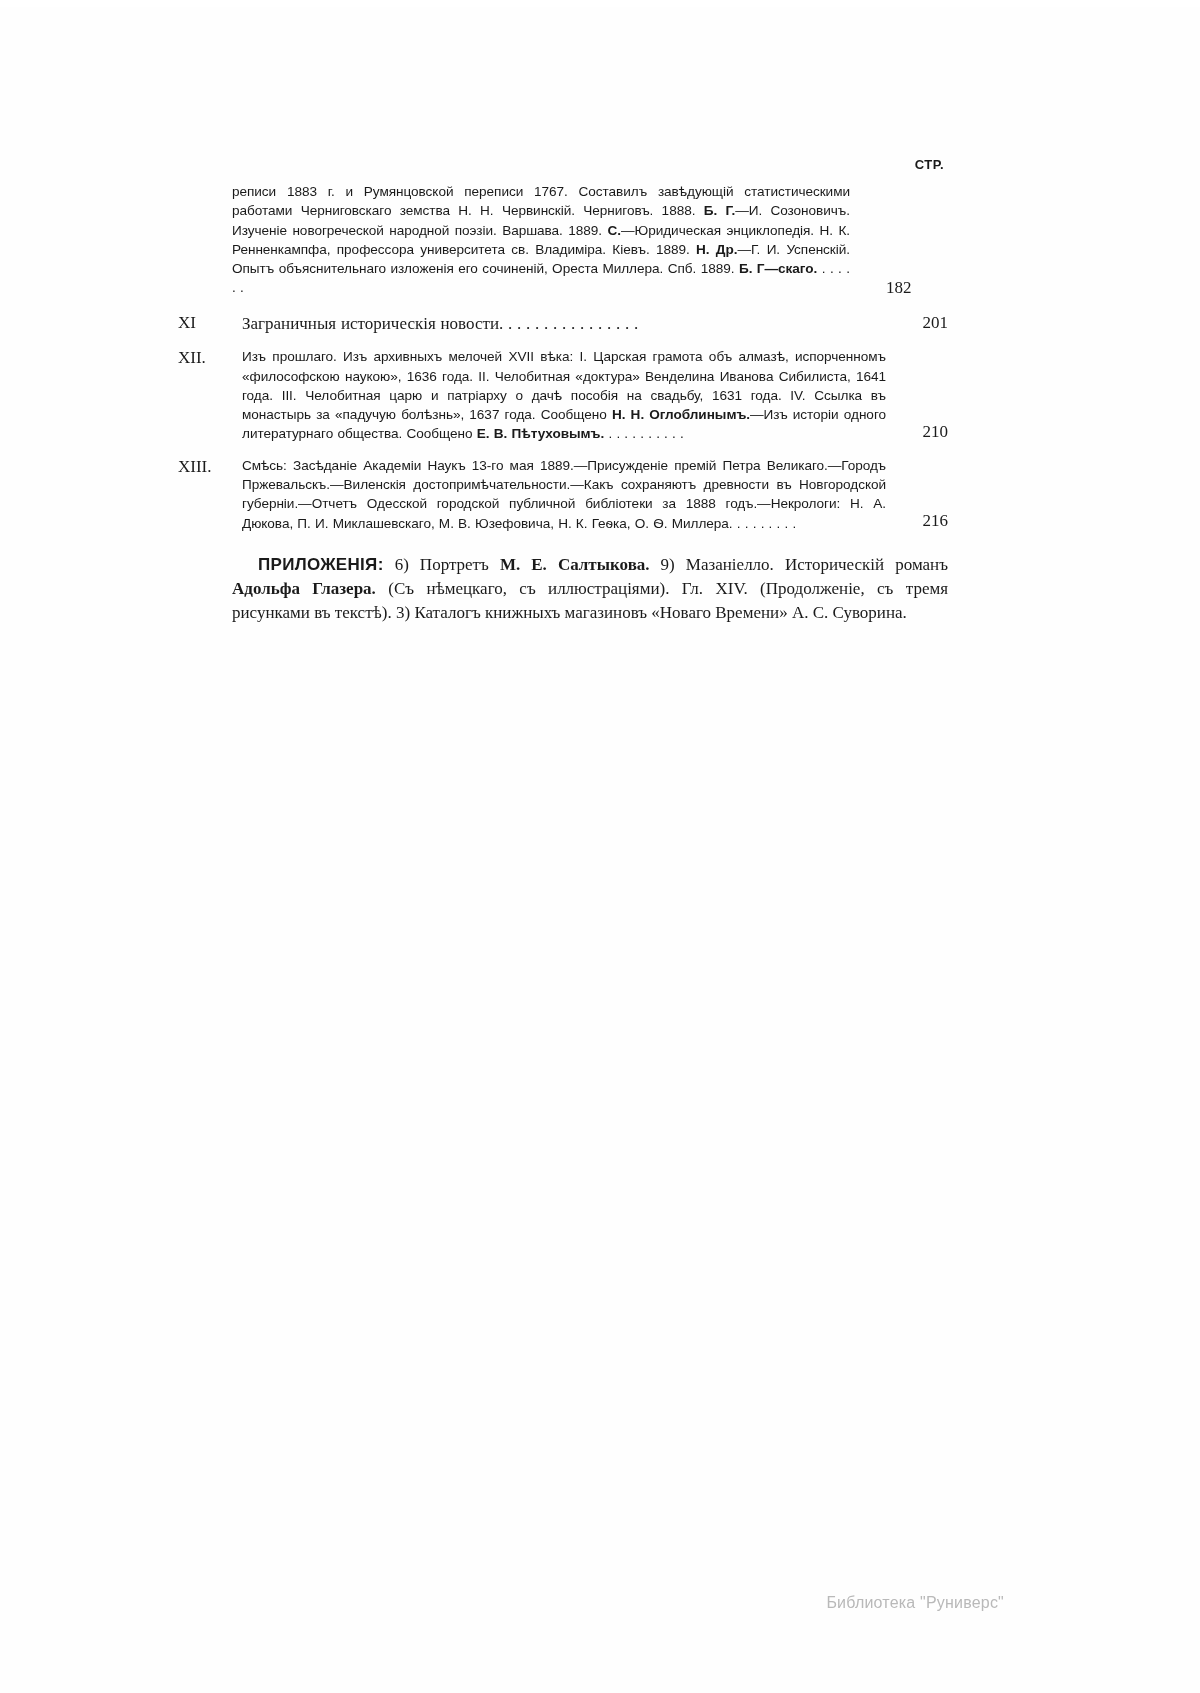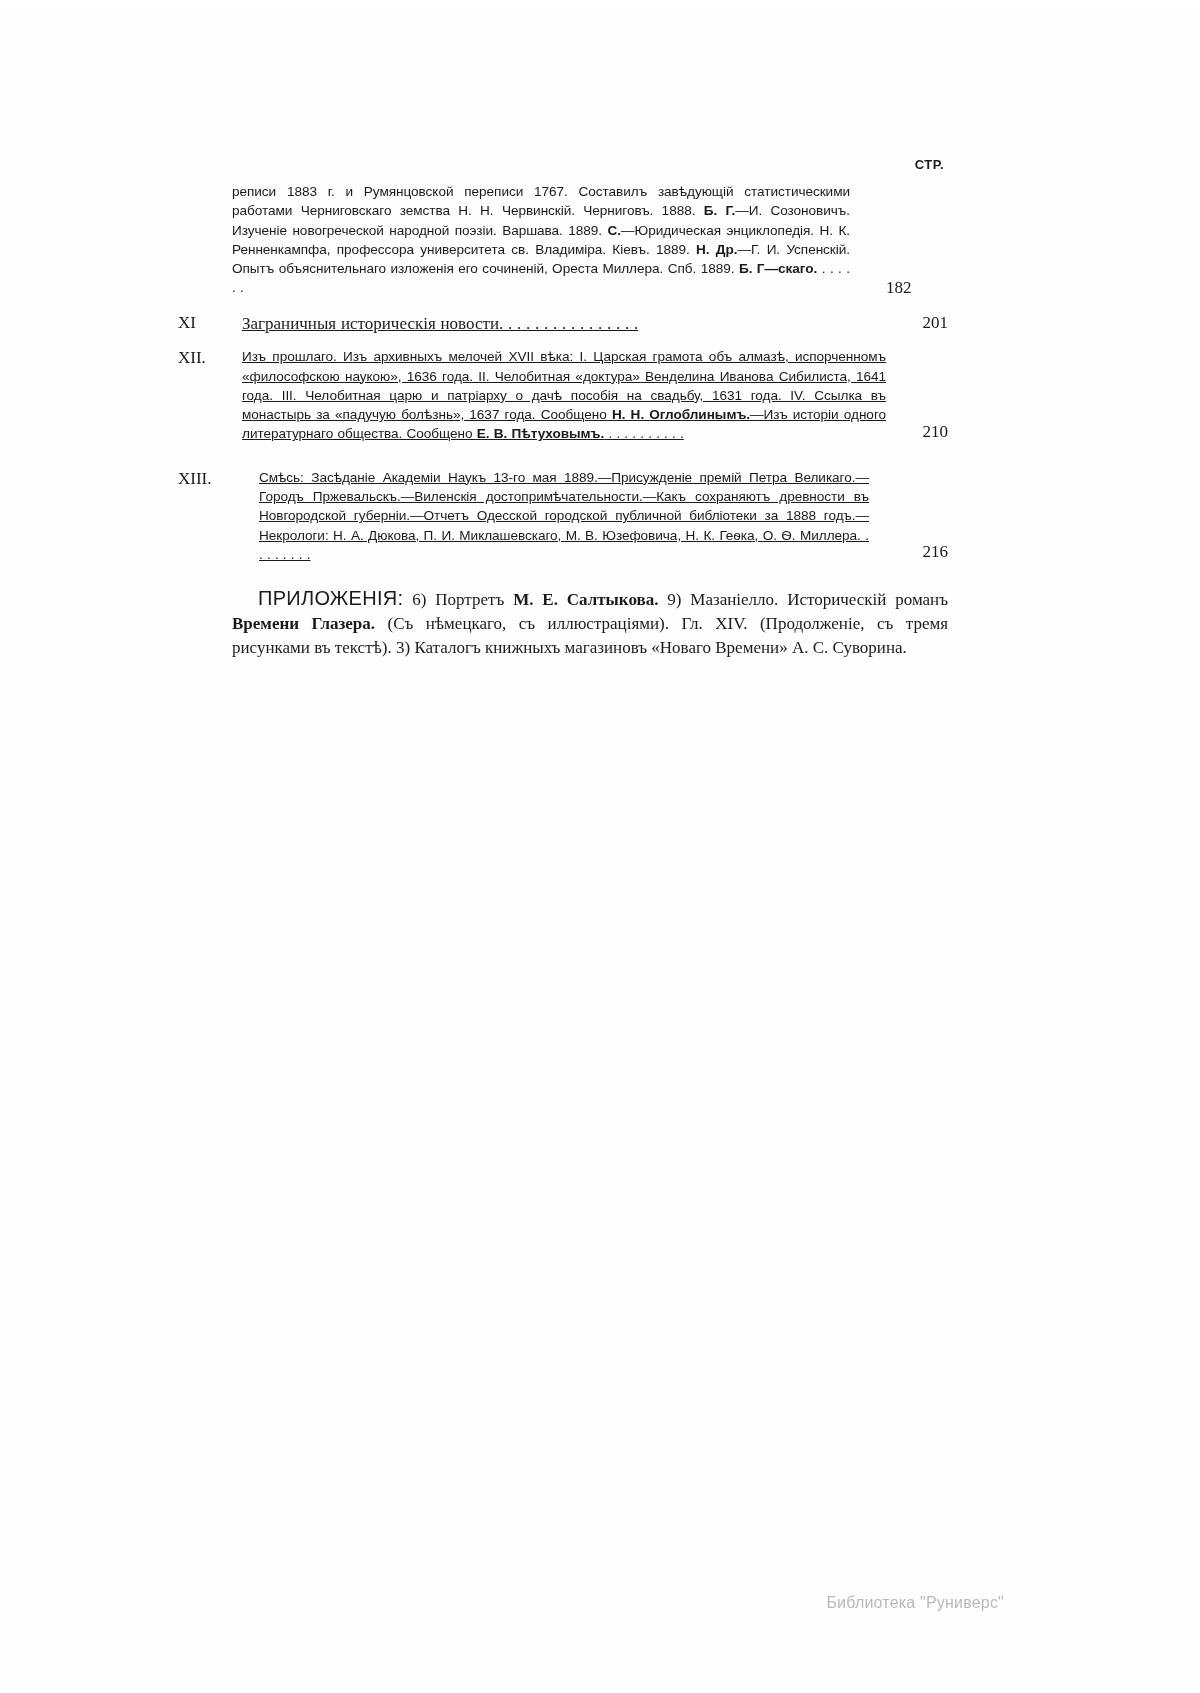--- a/index.html
+++ b/index.html
@@ -54,21 +54,20 @@
     text-align: left;
     padding-right: 10px;
     font-family: "Liberation Serif", serif;
     font-size: 17px;
     line-height: 1.34;
   }
   .entry .body {
     flex: 1 1 auto;
     position: relative;
     padding-right: 6px;
-    text-decoration: underline;
   }
   .entry .pg {
     flex: 0 0 56px;
     text-align: right;
     font-family: "Liberation Serif", serif;
     font-size: 17px;
     line-height: 1.34;
     align-self: flex-end;
   }
 
@@ -114,22 +113,22 @@
     width: 716px;
     text-align: justify;
     font-family: "Liberation Serif", serif;
     font-size: 17px;
     line-height: 1.4;
     text-indent: 26px;
   }
   .appendix b { font-weight: bold; }
   .appendix .lead {
     font-family: "Liberation Sans", sans-serif;
-    font-weight: normal;
-    font-size: 20px;
+    font-weight: bold;
+    font-size: 17px;
     letter-spacing: .3px;
   }
 
   .watermark {
     position: absolute;
     right: 196px;
     bottom: 88px;
     font-family: "Liberation Sans", sans-serif;
     font-size: 16px;
     color: #b9b9b9;
@@ -163,29 +162,29 @@
     </div>
 
     <div class="entry" style="margin-top:12px;">
       <div class="num">XII.</div>
       <div class="body">
         <div class="para"><span>Изъ прошлаго. Изъ архивныхъ мелочей XVII вѣка: I. Царская грамота объ алмазѣ, испорченномъ «философскою наукою», 1636 года. II. Челобитная «доктура» Венделина Иванова Сибилиста, 1641 года. III. Челобитная царю и патріарху о дачѣ пособія на свадьбу, 1631 года. IV. Ссылка въ монастырь за «падучую болѣзнь», 1637 года. Сообщено </span><b>Н. Н. Оглоблинымъ.</b><span>—Изъ исторіи одного литературнаго общества. Сообщено </span><b>Е. В. Пѣтуховымъ.</b><span> . . . . . . . . . .</span></div>
       </div>
       <div class="pg">210</div>
     </div>
 
-    <div class="entry" style="margin-top:24px;gap:17px;">
+    <div class="entry" style="margin-top:12px;">
       <div class="num">XIII.</div>
       <div class="body">
         <div class="para"><span>Смѣсь: Засѣданіе Академіи Наукъ 13-го мая 1889.—Присужденіе премій Петра Великаго.—Городъ Пржевальскъ.—Виленскія достопримѣчательности.—Какъ сохраняютъ древности въ Новгородской губерніи.—Отчетъ Одесской городской публичной библіотеки за 1888 годъ.—Некрологи: Н. А. Дюкова, П. И. Миклашевскаго, М. В. Юзефовича, Н. К. Геѳка, О. Ѳ. Миллера.  . . . . . . . . </span></div>
       </div>
       <div class="pg">216</div>
     </div>
 
     <div class="appendix">
-      <span class="lead">ПРИЛОЖЕНІЯ:</span><span><span> 6) Портретъ </span><b>М. Е. Салтыкова.</b><span> 9) Мазаніелло. Историческій романъ </span><b>Времени Глазера.</b><span> (Съ нѣмецкаго, съ иллюстраціями). Гл. XIV. (Продолженіе, съ тремя рисунками въ текстѣ). 3) Каталогъ книжныхъ магазиновъ «Новаго Времени» А. С. Суворина.</span></span>
+      <span class="lead">ПРИЛОЖЕНІЯ:</span><span><span> 6) Портретъ </span><b>М. Е. Салтыкова.</b><span> 9) Мазаніелло. Историческій романъ </span><b>Адольфа Глазера.</b><span> (Съ нѣмецкаго, съ иллюстраціями). Гл. XIV. (Продолженіе, съ тремя рисунками въ текстѣ). 3) Каталогъ книжныхъ магазиновъ «Новаго Времени» А. С. Суворина.</span></span>
     </div>
 
   </div>
 
   <div class="watermark">Библиотека "Руниверс"</div>
 
 </div>
 
 </body></html>

